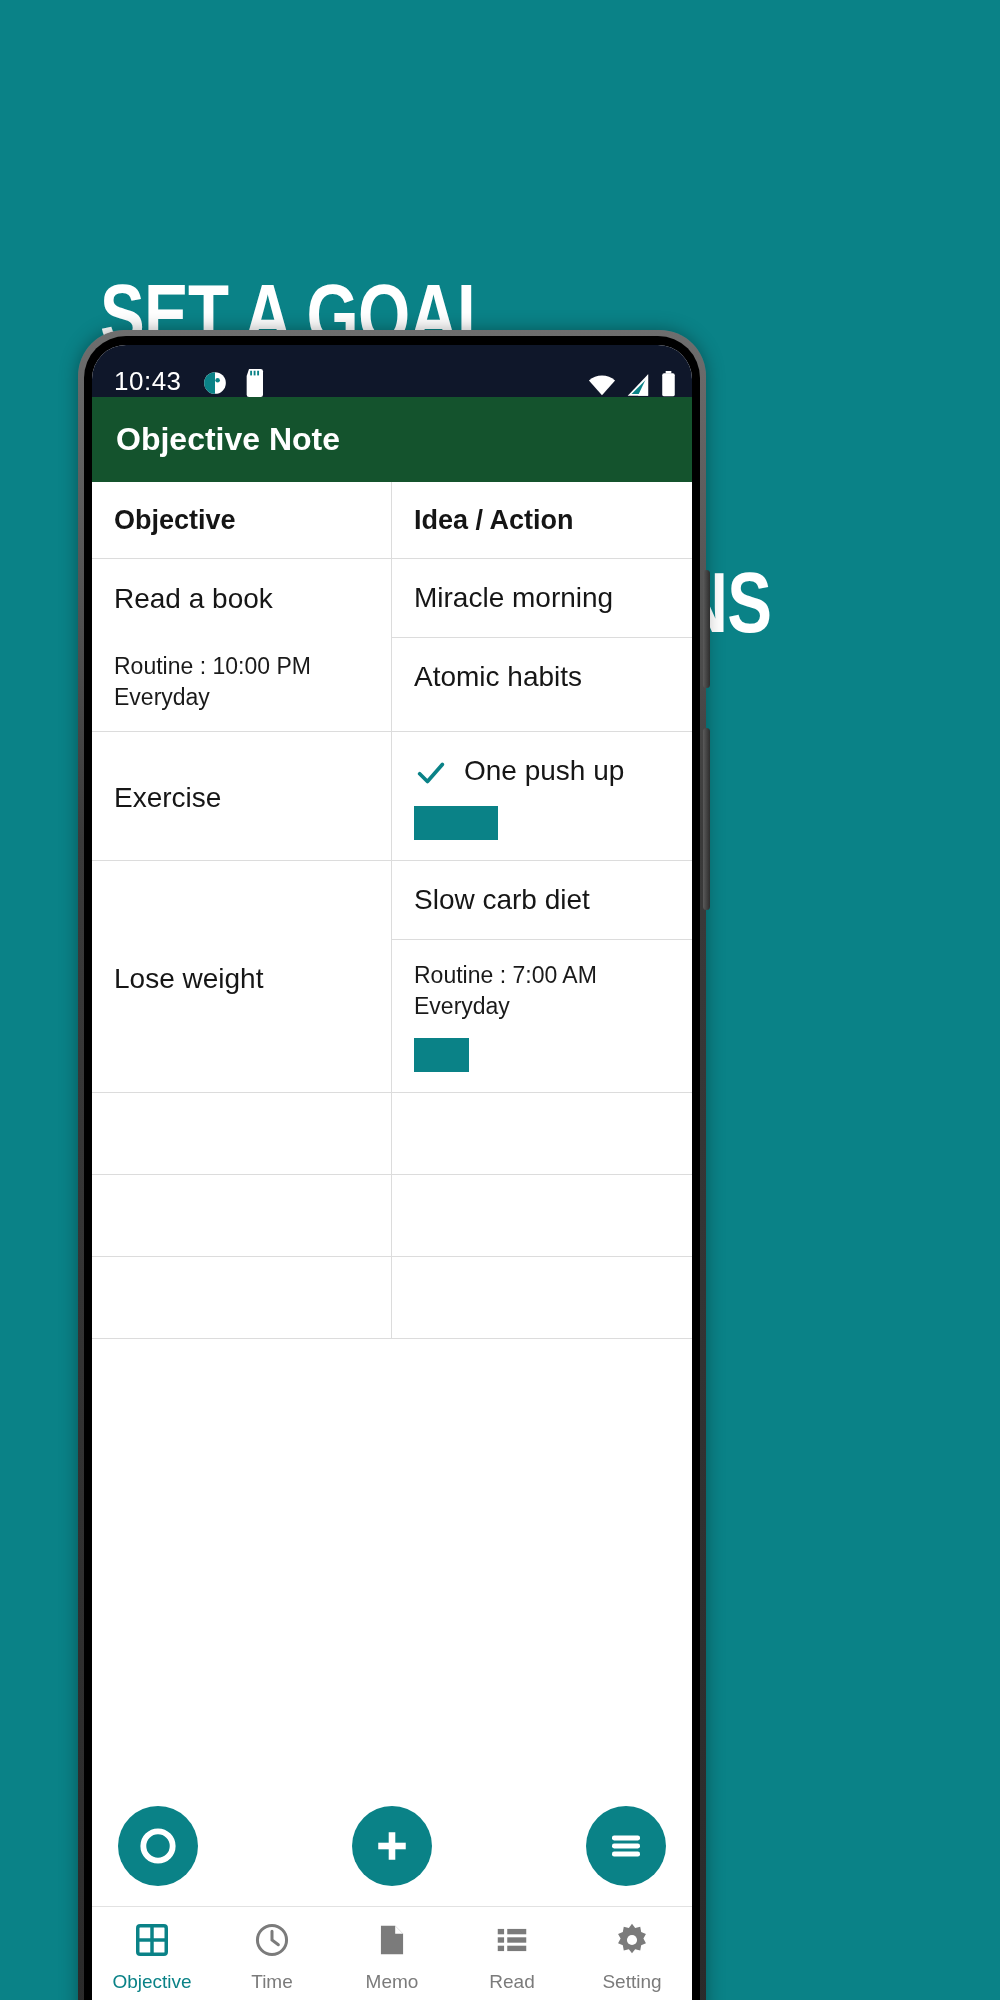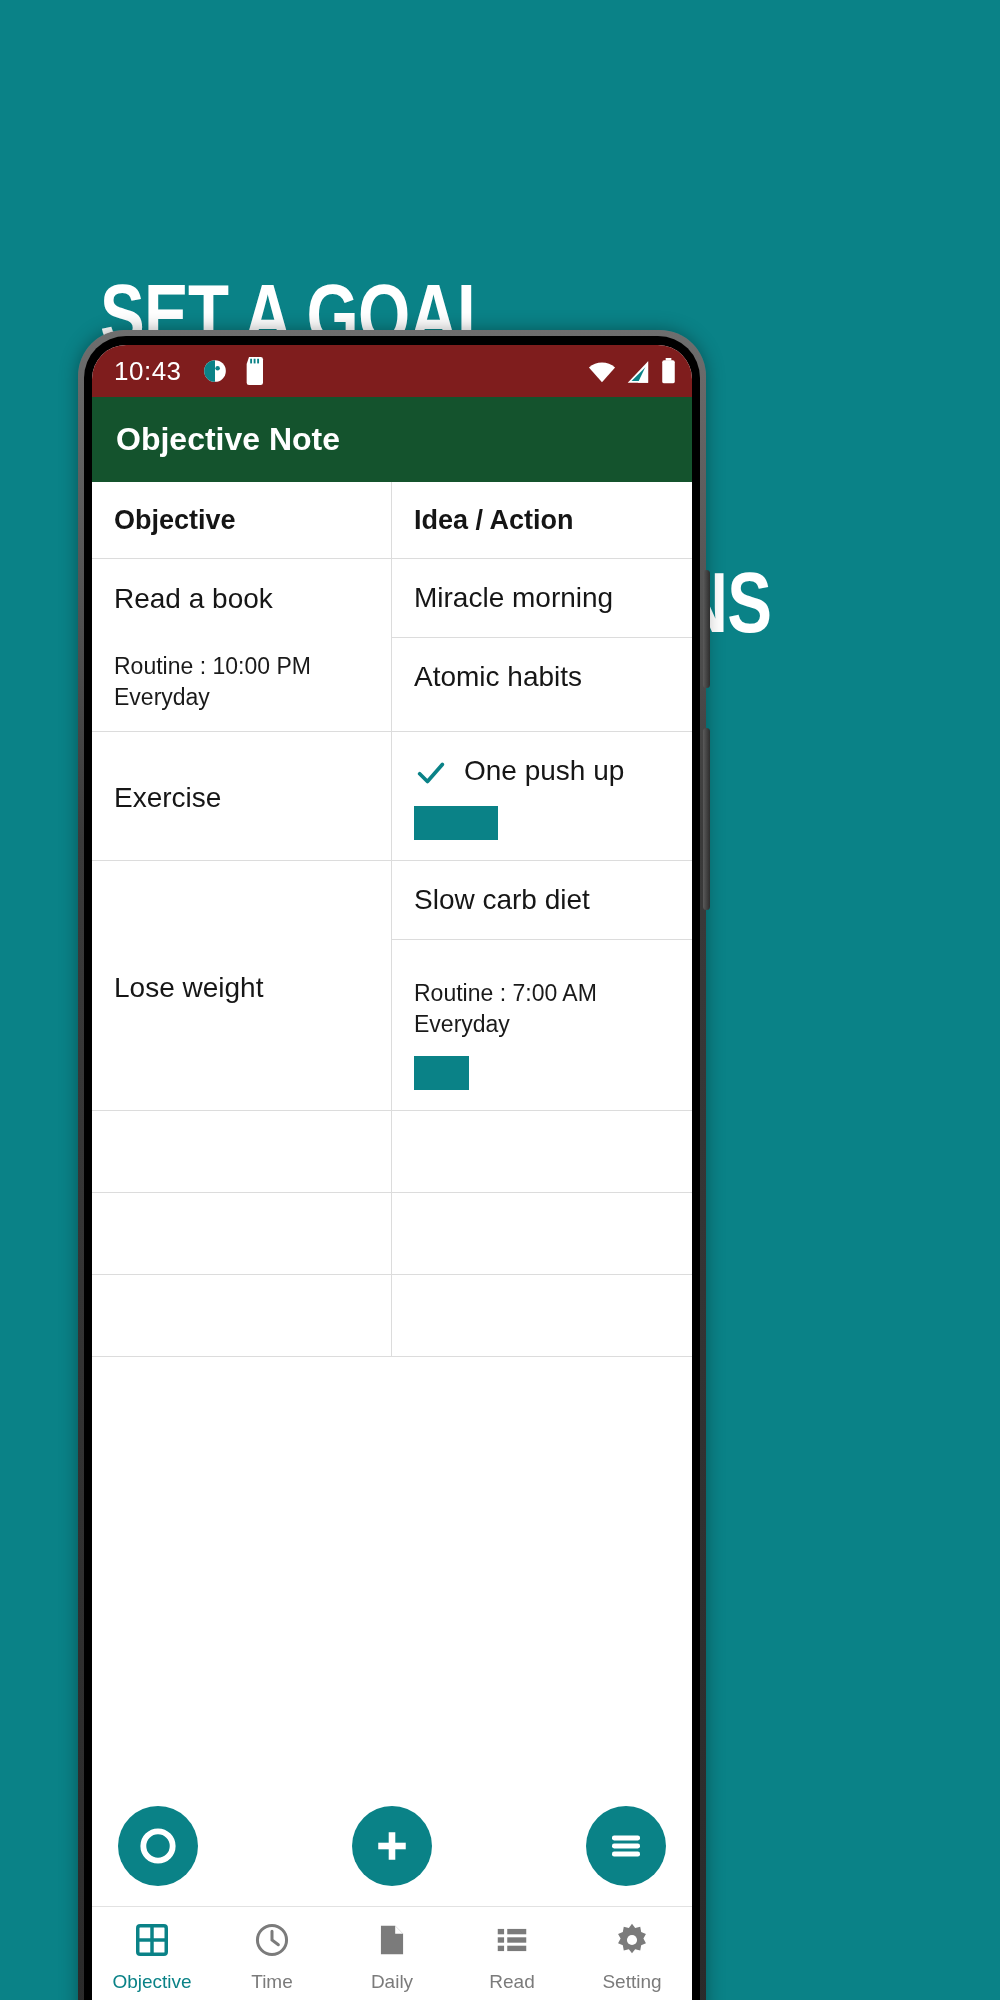--- a/index.html
+++ b/index.html
@@ -57,22 +57,22 @@
     position: absolute; right: -4px;
     width: 7px; border-radius: 4px;
     background: linear-gradient(90deg,#5a5a5a,#2d2d2d);
   }
   .side-btn.b1 { top: 240px; height: 118px; }
   .side-btn.b2 { top: 398px; height: 182px; }
 
   
   #statusbar {
     height: 52px;
-    background: #7f1d1d;
-    display: flex; align-items: center;
+    background: #0f172a;
+    display: flex; align-items: flex-end;
     padding: 0 16px 0 22px;
     color: #fff;
   }
   #clock { font-size: 26px; font-weight: 400; letter-spacing: .5px; }
   .sb-left-icons { display: flex; align-items: center; gap: 16px; margin-left: 20px; }
   .sb-spacer { flex: 1; }
   .sb-right-icons { display: flex; align-items: flex-end; gap: 10px; }
 
   
   #appbar {
@@ -93,21 +93,21 @@
          font-size: 27px; font-weight: bold; color: #151515; }
 
   .obj-cell { padding: 22px 16px 18px 22px; display: flex; flex-direction: column; justify-content: center; }
   .obj-title { font-size: 28px; color: #161616; line-height: 36px; }
   .obj-routine { font-size: 23px; color: #1a1a1a; line-height: 31px; margin-top: 34px; }
 
   .idea-sub { border-bottom: 1px solid #dcdcdc; padding: 20px 16px 20px 22px; position: relative; }
   .idea-sub:last-child { border-bottom: none; }
   .idea-line { display: flex; align-items: flex-start; gap: 16px; }
   .idea-text { font-size: 28px; color: #161616; line-height: 38px; }
-  .idea-routine { font-size: 23px; color: #1a1a1a; line-height: 31px; margin-top: 18px; }
+  .idea-routine { font-size: 23px; color: #1a1a1a; line-height: 31px; }
   .progress { height: 34px; background: #0a8287; margin-top: 16px; }
 
   .empty-row { height: 82px; }
 
   
   #fabrow {
     position: absolute; left: 0; right: 0; bottom: 118px;
     height: 120px;
     display: flex; align-items: center; justify-content: space-between;
     padding: 0 26px;
@@ -298,21 +298,21 @@
                   <circle cx="12" cy="12" r="9.2" fill="none" stroke="#7b7b7b" stroke-width="1.9"></circle>
                   <path d="M12 6.4 V12 L16 15" fill="none" stroke="#7b7b7b" stroke-width="1.9" stroke-linecap="round"></path>
                 </svg></span>
               <span class="navlabel">Time</span>
             </div>
             <div class="navitem">
               <span><svg width="38" height="38" viewBox="0 0 24 24">
                   <path d="M5 3h9l5 5v13H5z" fill="#7b7b7b" rx="1"></path>
                   <path d="M14 3 L14 8 L19 8 Z" fill="#fff"></path>
                 </svg></span>
-              <span class="navlabel">Daily</span>
+              <span class="navlabel">Memo</span>
             </div>
             <div class="navitem">
               <span><svg width="38" height="38" viewBox="0 0 24 24">
                   <rect x="3" y="5" width="4" height="3.4" fill="#7b7b7b"></rect>
                   <rect x="9" y="5" width="12" height="3.4" fill="#7b7b7b"></rect>
                   <rect x="3" y="10.3" width="4" height="3.4" fill="#7b7b7b"></rect>
                   <rect x="9" y="10.3" width="12" height="3.4" fill="#7b7b7b"></rect>
                   <rect x="3" y="15.6" width="4" height="3.4" fill="#7b7b7b"></rect>
                   <rect x="9" y="15.6" width="12" height="3.4" fill="#7b7b7b"></rect>
                 </svg></span>

